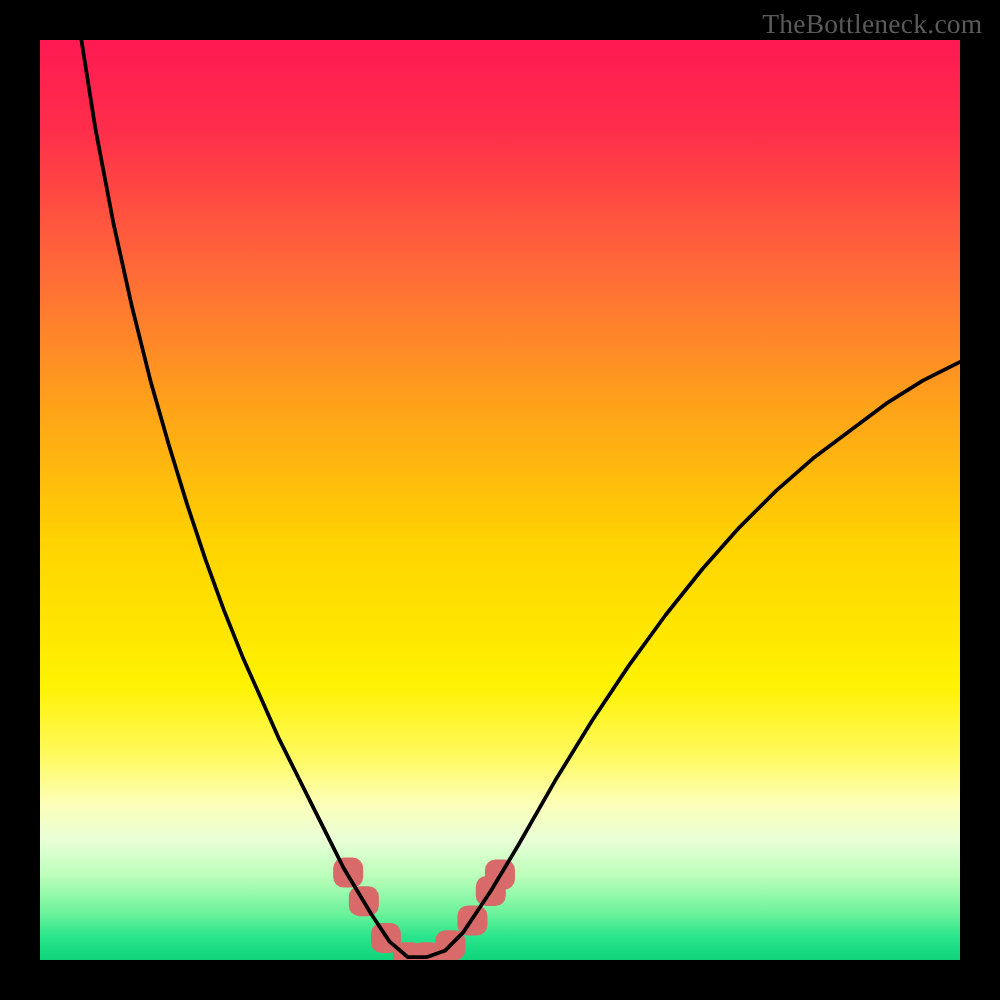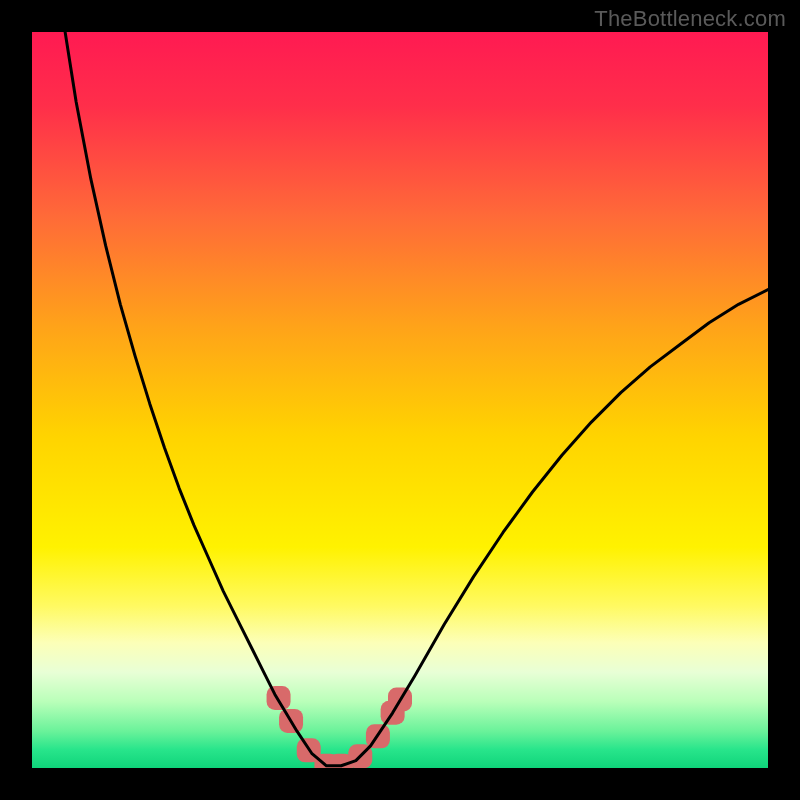--- a/index.html
+++ b/index.html
@@ -37,21 +37,21 @@
     position: absolute;
     left: 0;
     top: 0;
     width: 100%;
     height: 100%;
   }
   .watermark {
     position: absolute;
     top: 6px;
     right: 14px;
-    font-family: Liberation Sans, sans-serif;
+    font-family: Liberation Serif, serif;
     font-size: 22px;
     font-weight: 500;
     color: #5a5a5a;
     letter-spacing: 0.2px;
   }
 </style>
 </head>
 <body>
 
 <div class="frame">

